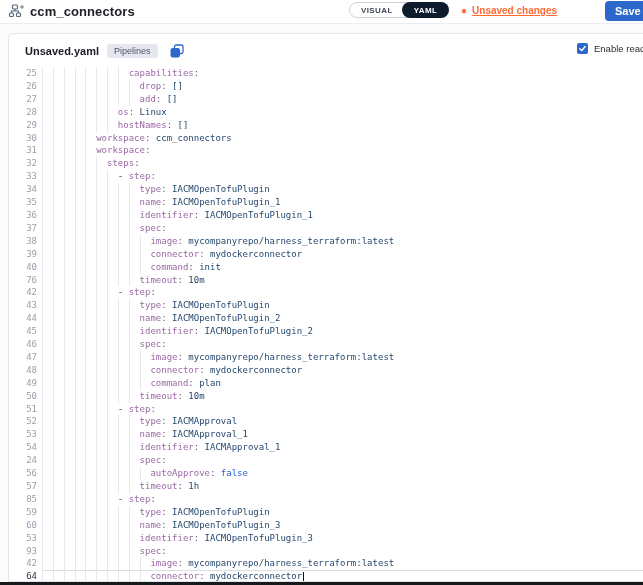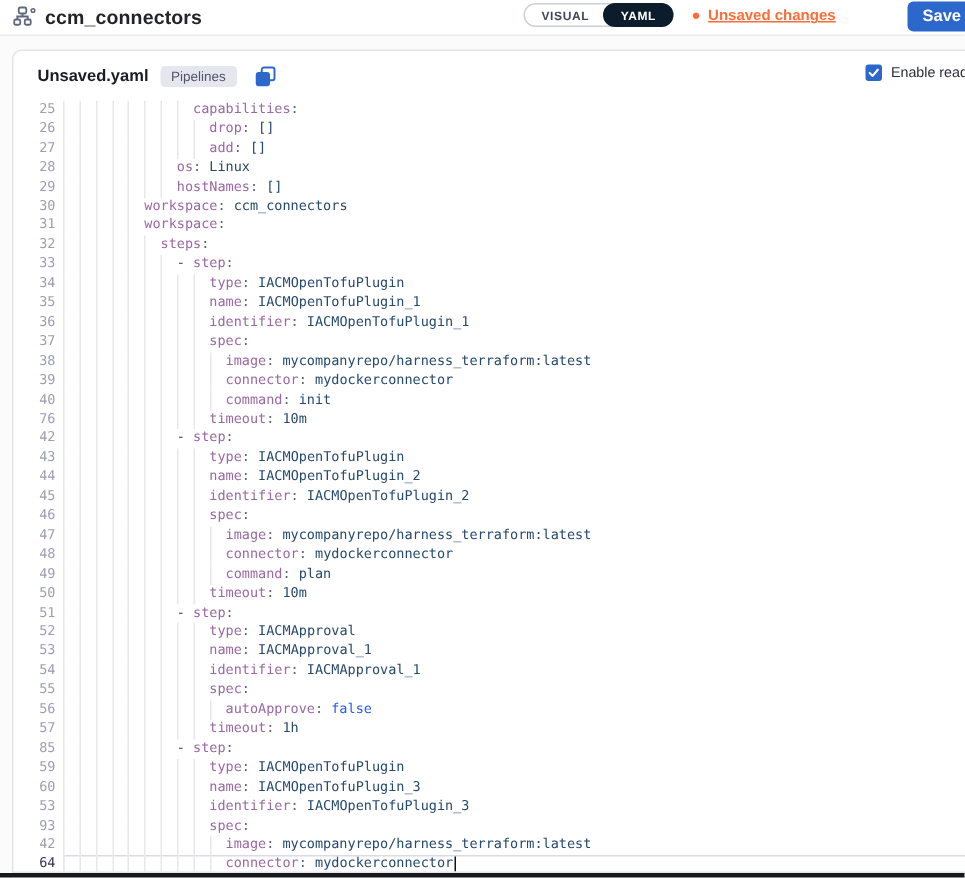--- a/index.html
+++ b/index.html
@@ -228,21 +228,21 @@
       </div>
       <div class="line">
         <span class="ln">53</span>
         <span class="code"><i class="guide" style="left: 0ch;"></i><i class="guide" style="left: 2ch;"></i><i class="guide" style="left: 4ch;"></i><i class="guide" style="left: 6ch;"></i><i class="guide" style="left: 8ch;"></i><i class="guide" style="left: 10ch;"></i><i class="guide" style="left: 12ch;"></i><i class="guide" style="left: 14ch;"></i><i class="guide" style="left: 16ch;"></i><span class="txt">                  <span class="tk-k">name</span><span class="tk-p">: </span><span class="tk-v">IACMApproval_1</span></span></span>
       </div>
       <div class="line">
         <span class="ln">54</span>
         <span class="code"><i class="guide" style="left: 0ch;"></i><i class="guide" style="left: 2ch;"></i><i class="guide" style="left: 4ch;"></i><i class="guide" style="left: 6ch;"></i><i class="guide" style="left: 8ch;"></i><i class="guide" style="left: 10ch;"></i><i class="guide" style="left: 12ch;"></i><i class="guide" style="left: 14ch;"></i><i class="guide" style="left: 16ch;"></i><span class="txt">                  <span class="tk-k">identifier</span><span class="tk-p">: </span><span class="tk-v">IACMApproval_1</span></span></span>
       </div>
       <div class="line">
-        <span class="ln">55</span>
+        <span class="ln">24</span>
         <span class="code"><i class="guide" style="left: 0ch;"></i><i class="guide" style="left: 2ch;"></i><i class="guide" style="left: 4ch;"></i><i class="guide" style="left: 6ch;"></i><i class="guide" style="left: 8ch;"></i><i class="guide" style="left: 10ch;"></i><i class="guide" style="left: 12ch;"></i><i class="guide" style="left: 14ch;"></i><i class="guide" style="left: 16ch;"></i><span class="txt">                  <span class="tk-k">spec</span><span class="tk-p">:</span></span></span>
       </div>
       <div class="line">
         <span class="ln">56</span>
         <span class="code"><i class="guide" style="left: 0ch;"></i><i class="guide" style="left: 2ch;"></i><i class="guide" style="left: 4ch;"></i><i class="guide" style="left: 6ch;"></i><i class="guide" style="left: 8ch;"></i><i class="guide" style="left: 10ch;"></i><i class="guide" style="left: 12ch;"></i><i class="guide" style="left: 14ch;"></i><i class="guide" style="left: 16ch;"></i><i class="guide" style="left: 18ch;"></i><span class="txt">                    <span class="tk-k">autoApprove</span><span class="tk-p">: </span><span class="tk-b">false</span></span></span>
       </div>
       <div class="line">
         <span class="ln">57</span>
         <span class="code"><i class="guide" style="left: 0ch;"></i><i class="guide" style="left: 2ch;"></i><i class="guide" style="left: 4ch;"></i><i class="guide" style="left: 6ch;"></i><i class="guide" style="left: 8ch;"></i><i class="guide" style="left: 10ch;"></i><i class="guide" style="left: 12ch;"></i><i class="guide" style="left: 14ch;"></i><i class="guide" style="left: 16ch;"></i><span class="txt">                  <span class="tk-k">timeout</span><span class="tk-p">: </span><span class="tk-v">1h</span></span></span>
       </div>

